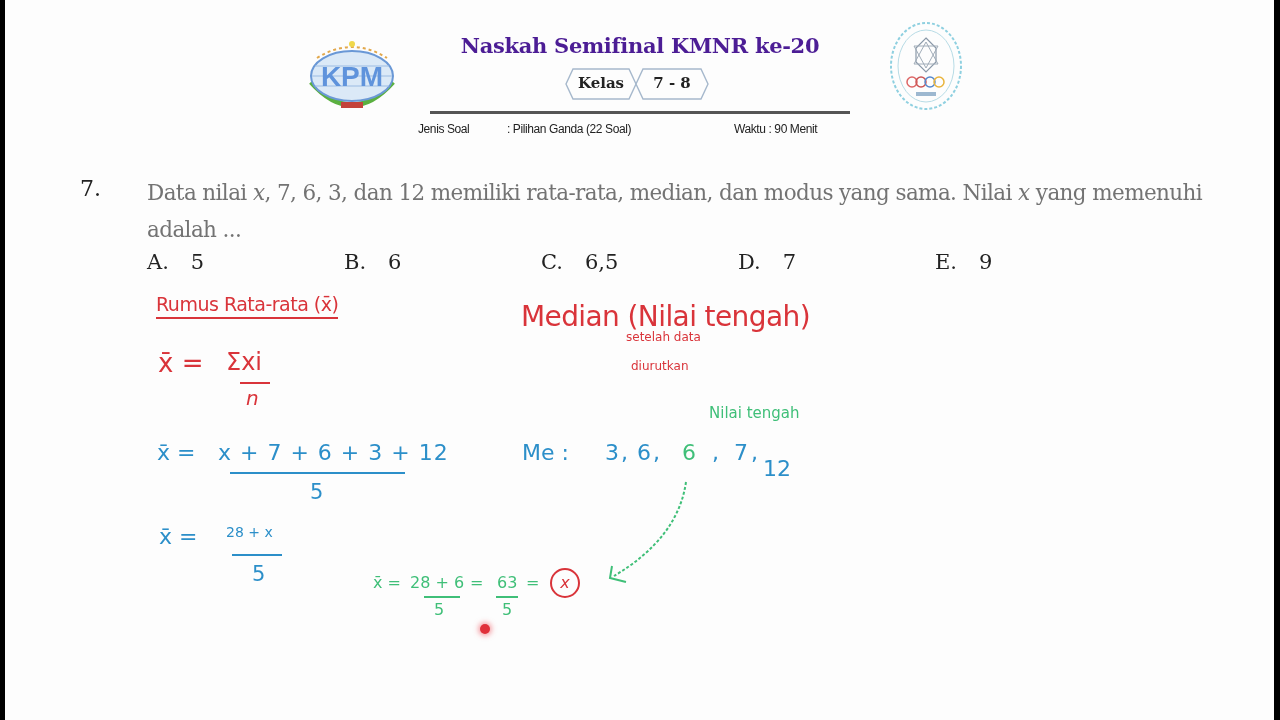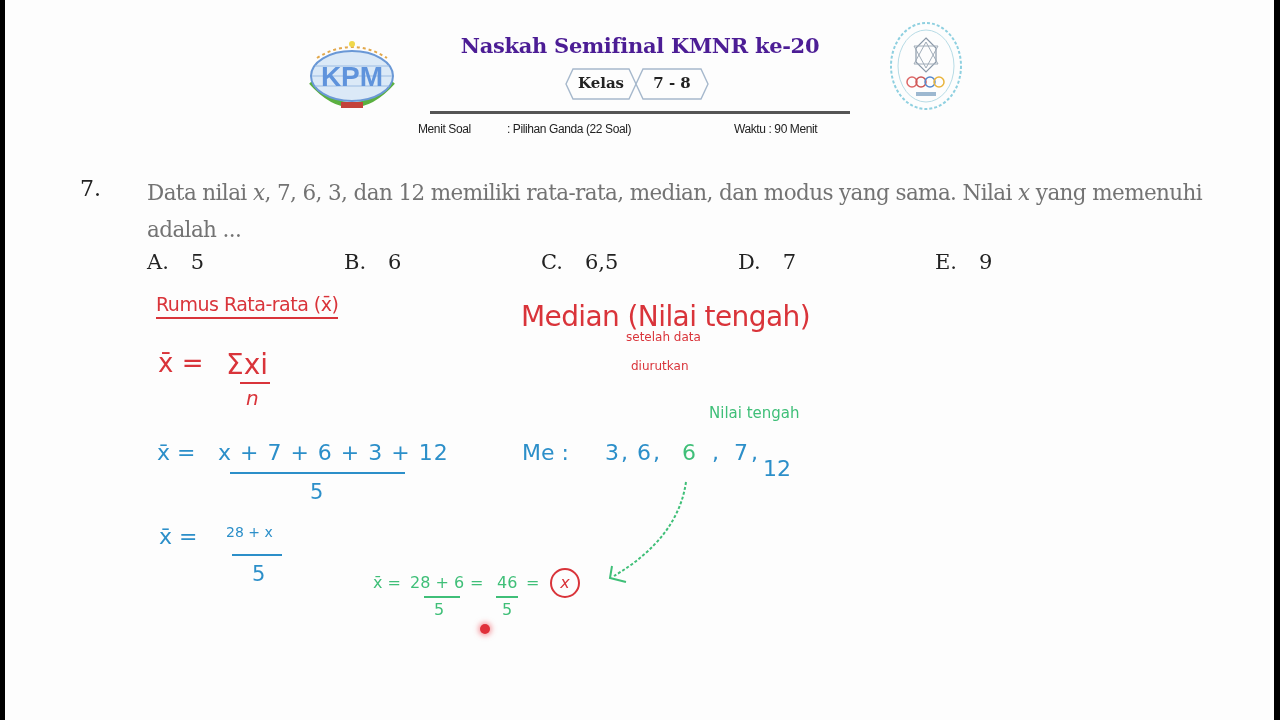--- a/index.html
+++ b/index.html
@@ -80,21 +80,21 @@
     <polygon points="38,48 50,26 26,26" fill="none" stroke="#a0acb8" stroke-width="1"></polygon>
     <circle cx="24" cy="62" r="5" fill="none" stroke="#d66" stroke-width="1.5"></circle>
     <circle cx="33" cy="62" r="5" fill="none" stroke="#c55" stroke-width="1.5"></circle>
     <circle cx="42" cy="62" r="5" fill="none" stroke="#58c" stroke-width="1.5"></circle>
     <circle cx="51" cy="62" r="5" fill="none" stroke="#e9b43c" stroke-width="1.5"></circle>
     <rect x="28" y="72" width="20" height="4" fill="#9db8d0"></rect>
   </svg>
 </div>
 
 <div class="rule"></div>
-<div class="meta" style="left:418px;">Menit Soal</div>
+<div class="meta" style="left:418px;">Jenis Soal</div>
 <div class="meta" style="left:507px;">: Pilihan Ganda (22 Soal)</div>
 <div class="meta" style="left:734px;">Waktu : 90 Menit</div>
 
 <div class="qnum">7.</div>
 <div class="qtext"><span>Data nilai </span><i>x</i><span>, 7, 6, 3, dan 12 memiliki rata-rata, median, dan modus yang sama. Nilai </span><i>x</i><span> yang memenuhi adalah ...</span></div>
 
 <div class="opt" style="left:147px;">
     <span>A.</span>
     <span>5</span>
   </div>
@@ -110,21 +110,21 @@
     <span>D.</span>
     <span>7</span>
   </div>
 <div class="opt" style="left:935px;">
     <span>E.</span>
     <span>9</span>
   </div>
 
 <div class="hw red uline" style="left:156px; top:293px; font-size:19px; padding-bottom:2px; letter-spacing:-0.5px;">Rumus Rata-rata (x̄)</div>
 <div class="hw red" style="left:158px; top:348px; font-size:26px;">x̄ =</div>
-<div class="hw red" style="left:226px; top:348px; font-size:28px;text-align:right;">Σxi</div>
+<div class="hw red" style="left:226px; top:348px; font-size:24px;text-align:right;">Σxi</div>
 <div class="frac-line" style="left:240px; top:382px; width:30px; background:#d9343a;"></div>
 <div class="hw red" style="left:246px; top:386px; font-size:20px; font-style:italic;">n</div>
 
 <div class="hw blue" style="left:157px; top:440px; font-size:22px;">x̄ =</div>
 <div class="hw blue" style="left:218px; top:440px; font-size:22px; letter-spacing:1px;">x + 7 + 6 + 3 + 12</div>
 <div class="frac-line" style="left:230px; top:472px; width:175px; background:#2c8fc9;"></div>
 <div class="hw blue" style="left:310px; top:480px; font-size:21px;">5</div>
 
 <div class="hw blue" style="left:159px; top:524px; font-size:22px;">x̄ =</div>
 <div class="hw blue" style="left:226px; top:524px; font-size:14px;">28 + x</div>
@@ -150,19 +150,19 @@
 <svg style="position:absolute; left:600px; top:478px;" width="100" height="110" viewBox="0 0 100 110">
   <path d="M86 4 Q78 60 14 98" stroke="#3fbf78" stroke-width="2" fill="none" stroke-dasharray="3 2"></path>
   <path d="M12 88 L10 100 L26 104" stroke="#3fbf78" stroke-width="2" fill="none"></path>
 </svg>
 
 <div class="hw green" style="left:373px; top:573px; font-size:16px;">x̄ =</div>
 <div class="hw green" style="left:410px; top:573px; font-size:16px;">28 + 6</div>
 <div class="frac-line" style="left:424px; top:596px; width:36px; background:#3fbf78;"></div>
 <div class="hw green" style="left:434px; top:600px; font-size:16px;">5</div>
 <div class="hw green" style="left:470px; top:573px; font-size:16px;">=</div>
-<div class="hw green" style="left:497px; top:573px; font-size:16px;">46</div>
+<div class="hw green" style="left:497px; top:573px; font-size:16px;">63</div>
 <div class="frac-line" style="left:496px; top:596px; width:22px; background:#3fbf78;"></div>
 <div class="hw green" style="left:502px; top:600px; font-size:16px;">5</div>
 <div class="hw green" style="left:526px; top:573px; font-size:16px;">=</div>
 <div class="hw red" style="left:550px; top:568px; width:30px; height:30px; border:2.5px solid #d9343a; border-radius:50%; box-sizing:border-box; text-align:center; line-height:25px; font-size:16px; font-style:italic;">x</div>
 
 <div style="position:absolute; left:480px; top:624px; width:10px; height:10px; border-radius:50%; background:#e0303a; box-shadow:0 0 5px 2px rgba(240,80,90,0.5);"></div>
 
 </body></html>

